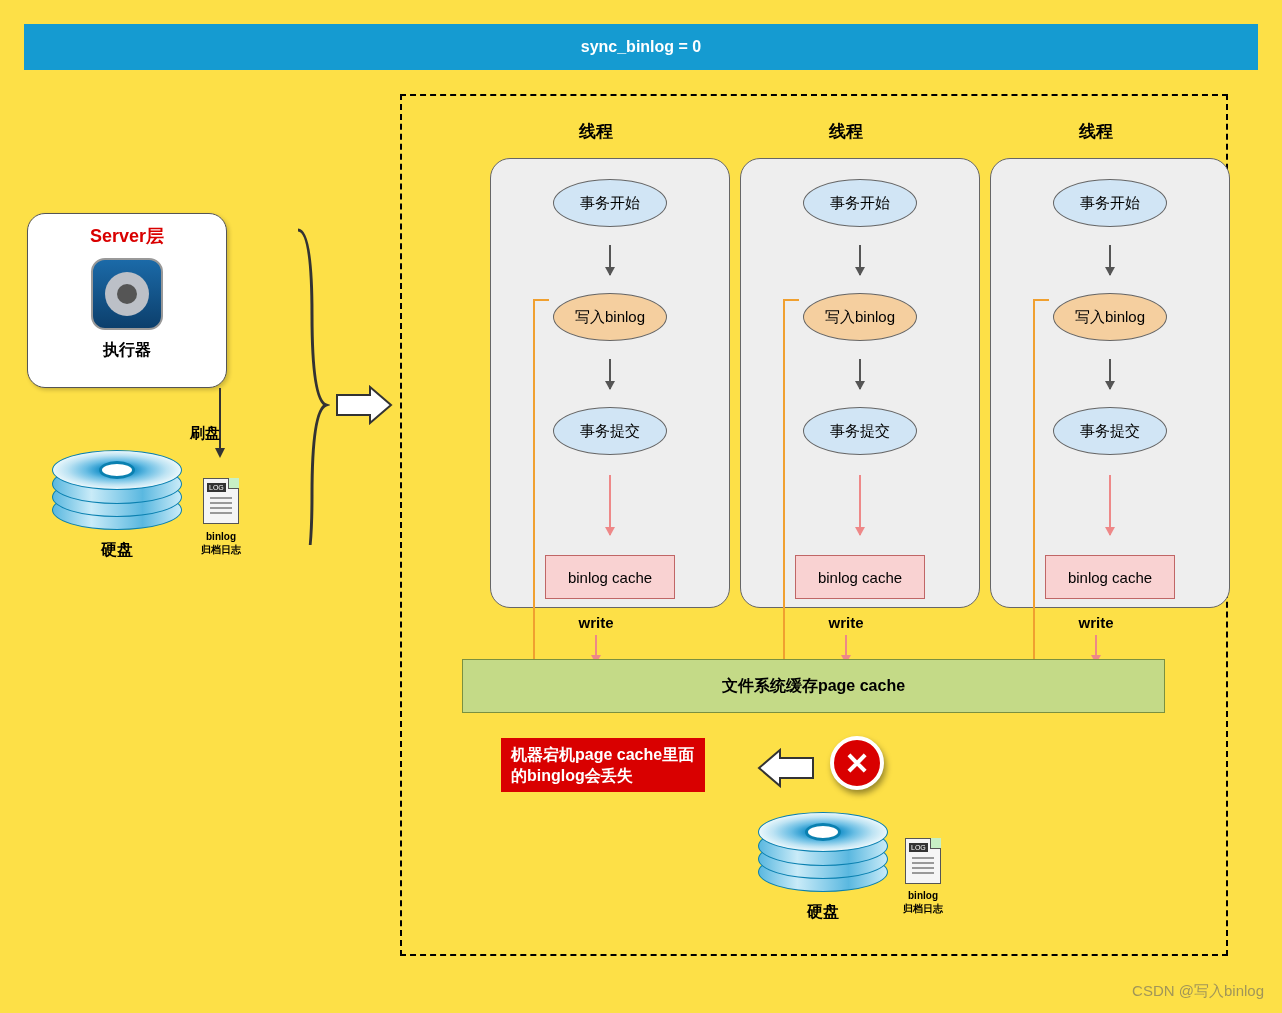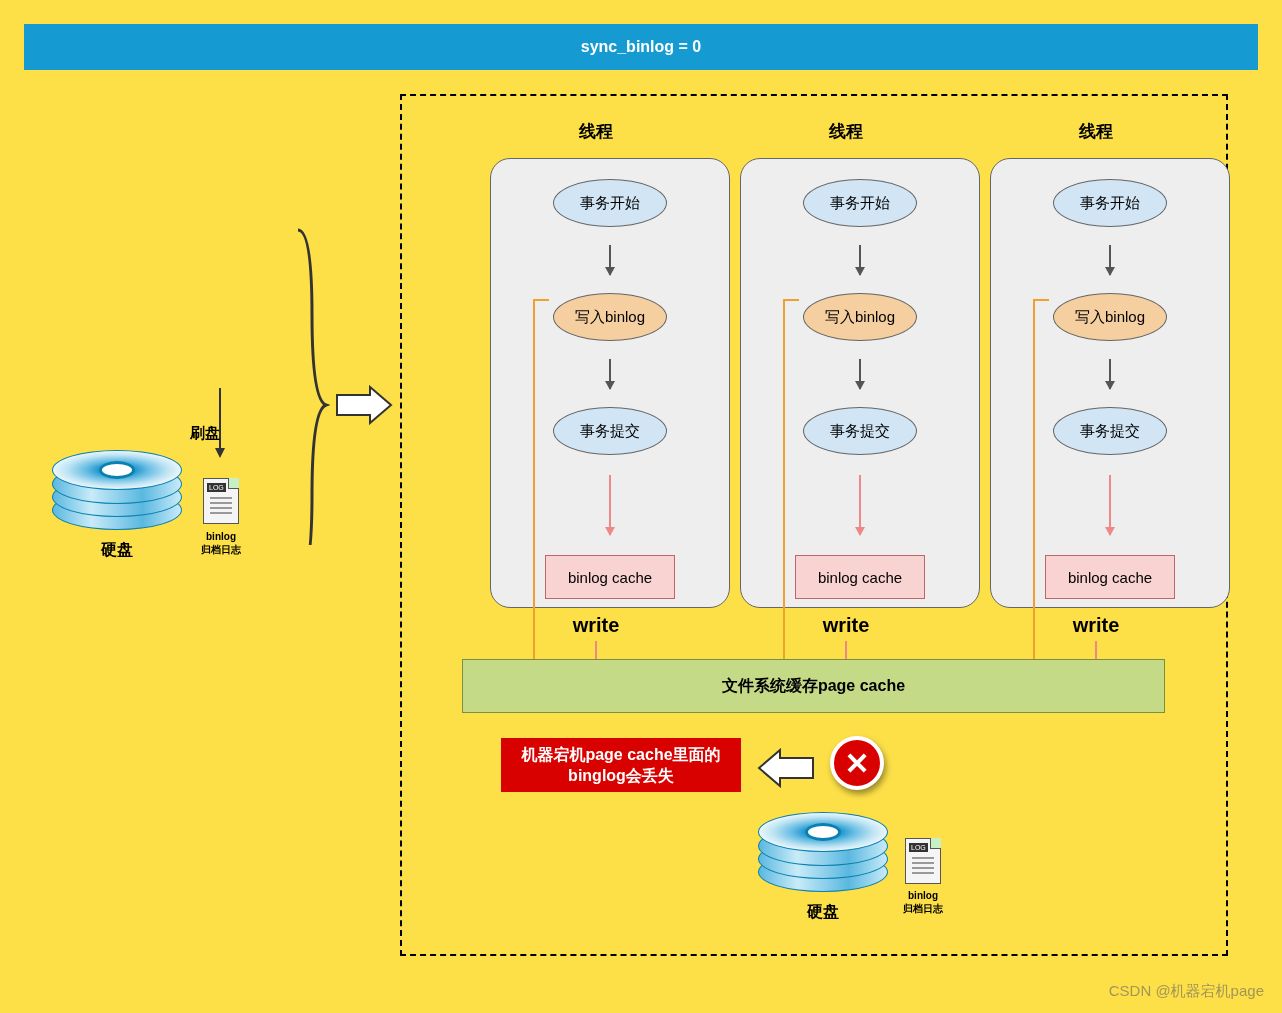--- a/index.html
+++ b/index.html
@@ -35,38 +35,45 @@
   .oval-orange { background: #f5cf9f; }
   .rect-pink { width: 130px; height: 44px; background: #f9d2d2; border: 1px solid #c06666; display: flex; align-items: center; justify-content: center; font-size: 15px; }
   .v-arrow { width: 2px; height: 30px; background: #555; position: relative; margin: 3px 0; }
   .v-arrow::after { content: ""; position: absolute; bottom: -1px; left: -4px; width: 0; height: 0; border-left: 5px solid transparent; border-right: 5px solid transparent; border-top: 9px solid #555; }
   .v-arrow-pink { width: 2px; background: #e88; position: relative; }
   .v-arrow-pink::after { content: ""; position: absolute; bottom: -1px; left: -4px; width: 0; height: 0; border-left: 5px solid transparent; border-right: 5px solid transparent; border-top: 9px solid #e88; }
   .orange-bar { position: absolute; left: 42px; top: 140px; width: 2px; height: 372px; background: #f0a030; }
   .orange-bar::before { content: ""; position: absolute; top: 0; left: 0; width: 16px; height: 2px; background: #f0a030; }
   .orange-bar::after { content: ""; position: absolute; bottom: 0; left: 0; width: 16px; height: 2px; background: #f0a030; }
   .orange-arrow { position: absolute; left: 55px; bottom: -4px; width: 0; height: 0; border-top: 5px solid transparent; border-bottom: 5px solid transparent; border-left: 9px solid #f0a030; }
-  .write-label { text-align: center; font-weight: bold; font-size: 20px; margin-top: 6px; }
+  .write-label { text-align: center; font-weight: bold; font-size: 15px; margin-top: 6px; }
   .page-cache { position: absolute; top: 659px; left: 462px; width: 703px; height: 54px; background: #c4da87; border: 1px solid #7a9040; display: flex; align-items: center; justify-content: center; font-size: 16px; font-weight: bold; }
-  .error-box { position: absolute; top: 738px; left: 501px; width: 240px; height: 54px; background: #d90000; color: #fff; font-weight: bold; font-size: 16px; text-align: center; padding: 7px 10px; line-height: 1.3; }
+  .error-box { position: absolute; top: 738px; left: 501px; width: 204px; height: 54px; background: #d90000; color: #fff; font-weight: bold; font-size: 16px; text-align: left; padding: 7px 10px; line-height: 1.3; }
   .x-circle { position: absolute; top: 736px; left: 830px; width: 54px; height: 54px; border-radius: 50%; background: #d90000; display: flex; align-items: center; justify-content: center; color: #fff; font-size: 30px; font-weight: bold; box-shadow: 2px 4px 6px rgba(0,0,0,0.4); border: 4px solid #fff; }
   .watermark { position: absolute; bottom: 12px; right: 18px; color: rgba(100,100,100,0.6); font-size: 15px; }
   .hd-wrap { position: absolute; }
   .bl-label { position: absolute; font-weight: bold; font-size: 10px; text-align: center; line-height: 1.3; }
   .flush-label { position: absolute; top: 424px; left: 190px; font-weight: bold; font-size: 15px; }
 </style>
 </head>
 <body>
 
 <div class="canvas">
 
   <div class="header">
     <span>sync_binlog = 0</span>
   </div>
 
+  <div class="server-card">
+    <div class="server-title">Server层</div>
+    <div class="gear-box">
+      <div class="gear"></div>
+    </div>
+    <div class="executor-label">执行器</div>
+  </div>
 
   <svg style="position:absolute; top:388px; left:214px;" width="12" height="72">
     <line x1="6" y1="0" x2="6" y2="62" stroke="#333" stroke-width="2"></line>
     <polygon points="6,70 1,60 11,60" fill="#333"></polygon>
   </svg>
   <div class="flush-label">刷盘</div>
 
   <div class="hd-wrap" style="top:450px; left:52px;">
     <div class="disk-stack">
       <div class="disk disk1"></div>
@@ -163,14 +170,14 @@
     </div>
     <div class="hd-label">硬盘</div>
   </div>
   <div class="file-icon" style="top:838px; left:905px;">
     <span class="file-tag">LOG</span>
   </div>
   <div class="bl-label" style="top:889px; left:888px; width:70px;">
     <span>binlog</span><br><span>归档日志</span>
   </div>
 
-  <div class="watermark">CSDN @机器宕机page</div>
+  <div class="watermark">CSDN @写入binlog</div>
 </div>
 
 </body></html>

